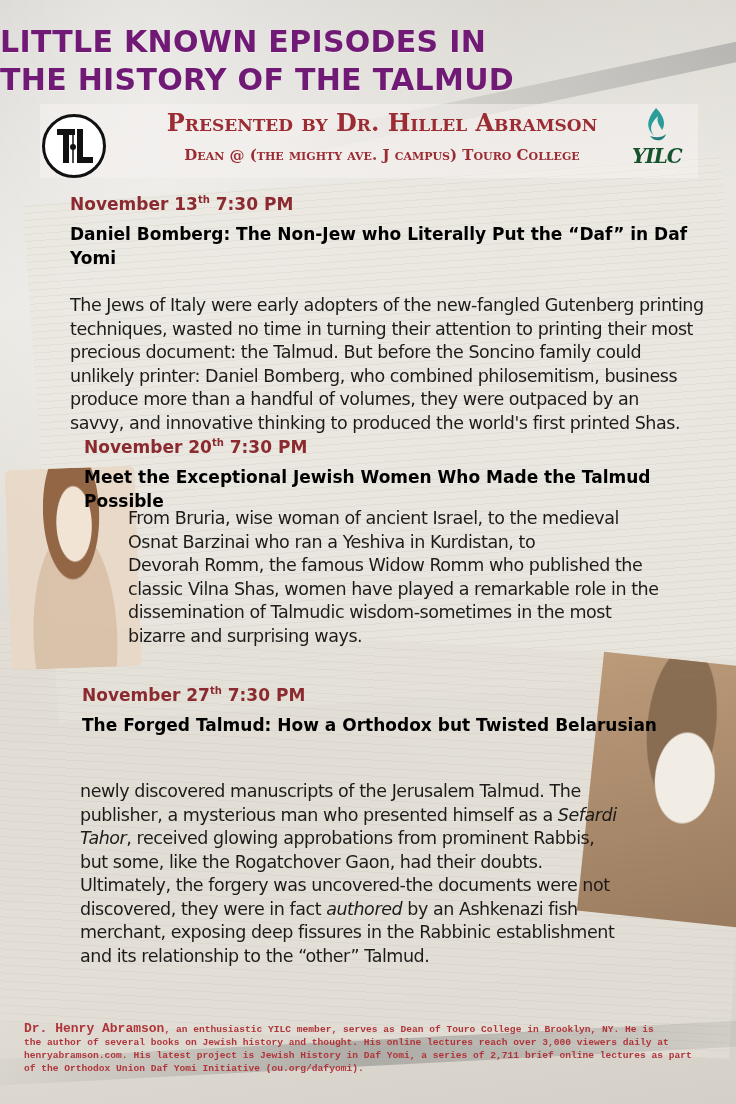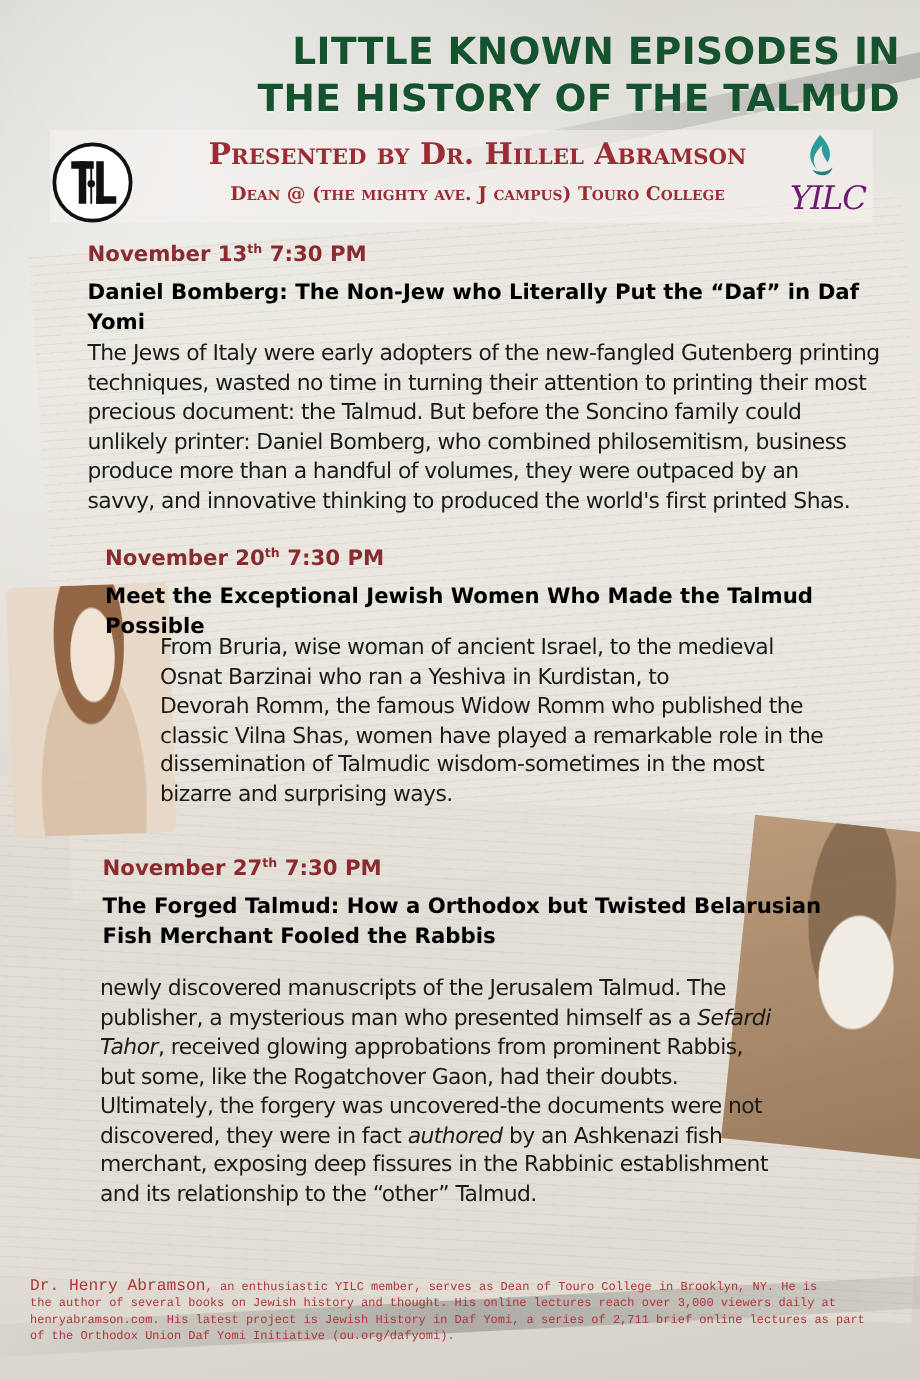--- a/index.html
+++ b/index.html
@@ -50,22 +50,22 @@
         radial-gradient(ellipse at 55% 45%, #f4efe7 0 22%, rgba(0,0,0,0) 23%),
         radial-gradient(ellipse at 50% 25%, #7a5a3c 0 28%, rgba(0,0,0,0) 29%),
         linear-gradient(160deg, #b58f6a, #8d6a4a);
       transform: rotate(6deg); opacity: 0.85;
     }
     .header-band {
       position: absolute; left: 40px; top: 104px; width: 658px; height: 74px;
       background: rgba(245,243,240,0.55);
     }
     .title {
-      position: absolute; left: 0; right: 16px; text-align: right;
-      color: #14532d; font-weight: bold; font-size: 30px; letter-spacing: 0.3px;
+      position: absolute; left: 0; right: 5px; text-align: left;
+      color: #701a75; font-weight: bold; font-size: 30px; letter-spacing: 0.3px;
       font-family: "DejaVu Sans", sans-serif;
       text-shadow: 0 1px 0 rgba(255,255,255,0.4);
     }
     .title.l1 { top: 24px; }
     .title.l2 { top: 62px; }
     .presenter {
       position: absolute; left: 112px; top: 108px; width: 540px; text-align: center;
       color: #9b2c33; font-family: "DejaVu Serif", serif; font-size: 24px; font-variant: small-caps; font-weight: bold;
     }
     .dean {
@@ -73,39 +73,39 @@
       color: #9b2c33; font-family: "DejaVu Serif", serif; font-size: 15px; font-variant: small-caps; font-weight: bold;
     }
     .logo-tc {
       position: absolute; left: 42px; top: 114px; width: 64px; height: 64px;
       border: 3px solid #111; border-radius: 50%; background: #fff; box-sizing: border-box;
     }
     .logo-yilc {
       position: absolute; left: 628px; top: 106px; width: 72px; height: 66px;
     }
     .yilc-text {
-      position: absolute; left: 4px; top: 38px; font-family: "DejaVu Serif", serif; font-weight: normal; font-style: italic;
-      font-size: 26px; color: #701a75; letter-spacing: -1px;
+      position: absolute; left: 4px; top: 38px; font-family: "DejaVu Serif", serif; font-weight: bold; font-style: italic;
+      font-size: 20px; color: #14532d; letter-spacing: -1px;
     }
     .section { position: absolute; }
     .date {
       color: #8b2a2f; font-weight: bold; font-size: 17px; font-family: "DejaVu Sans", sans-serif;
     }
     .date sup { font-size: 10px; }
     .date .ampm { font-variant: small-caps; }
     .headline {
       color: #000000; font-weight: bold; font-size: 17px; font-family: "DejaVu Sans", sans-serif; margin-top: 8px; line-height: 24px;
     }
     .body {
       color: #1d1b19; font-size: 17.5px; line-height: 23.5px; font-family: "DejaVu Sans", sans-serif;
       letter-spacing: -0.45px;
     }
     .footer {
       position: absolute; left: 24px; top: 1022px; width: 700px;
-      color: #b0353a; font-family: "Liberation Mono", monospace; font-size: 9.6px; line-height: 13px; font-weight: normal;
+      color: #b0353a; font-family: "Liberation Mono", monospace; font-size: 9.6px; line-height: 13px; font-weight: bold;
     }
     .footer .name { font-family: "Liberation Mono", monospace; font-size: 13px; }
   </style>
 </head>
 <body>
 
 <div class="bg"></div>
 <div class="page-sheet"></div>
 <div class="page-sheet2"></div>
 <div class="streak2"></div>
@@ -140,21 +140,21 @@
 <div class="presenter">Presented by Dr. Hillel Abramson</div>
 <div class="dean">Dean @ (the mighty ave. J campus) Touro College</div>
 
 <div class="section" style="left:70px; top:194px; width:660px;">
   <div class="date">
     <span>November 13</span><sup>th</sup>
     <span>7:30</span>
     <span class="ampm">PM</span>
   </div>
   <div class="headline">Daniel Bomberg: The Non-Jew who Literally Put the “Daf” in Daf Yomi</div>
-  <div class="body" style="margin-top:2px;">
+  <div class="body" style="margin-top:24px;">
     <div>The Jews of Italy were early adopters of the new-fangled Gutenberg printing</div>
     <div>techniques, wasted no time in turning their attention to printing their most</div>
     <div>precious document: the Talmud. But before the Soncino family could</div>
     <div>unlikely printer: Daniel Bomberg, who combined philosemitism, business</div>
     <div>produce more than a handful of volumes, they were outpaced by an</div>
     <div>savvy, and innovative thinking to produced the world's first printed Shas.</div>
   </div>
 </div>
 
 <div class="section" style="left:84px; top:437px; width:650px;">
@@ -175,21 +175,20 @@
 </div>
 
 <div class="section" style="left:82px; top:685px; width:620px;">
   <div class="date">
     <span>November 27</span><sup>th</sup>
     <span>7:30</span>
     <span class="ampm">PM</span>
   </div>
   <div class="headline">
     <div>The Forged Talmud: How a Orthodox but Twisted Belarusian</div>
-    <div>Fish Merchant Fooled the Rabbis</div>
   </div>
 </div>
 <div class="section body" style="left:80px; top:780px; width:580px;">
   <div>newly discovered manuscripts of the Jerusalem Talmud. The</div>
   <div><span>publisher, a mysterious man who presented himself as a </span><i>Sefardi</i></div>
   <div><i>Tahor</i><span>, received glowing approbations from prominent Rabbis,</span></div>
   <div>but some, like the Rogatchover Gaon, had their doubts.</div>
   <div>Ultimately, the forgery was uncovered-the documents were not</div>
   <div><span>discovered, they were in fact </span><i>authored</i><span> by an Ashkenazi fish</span></div>
   <div>merchant, exposing deep fissures in the Rabbinic establishment</div>

